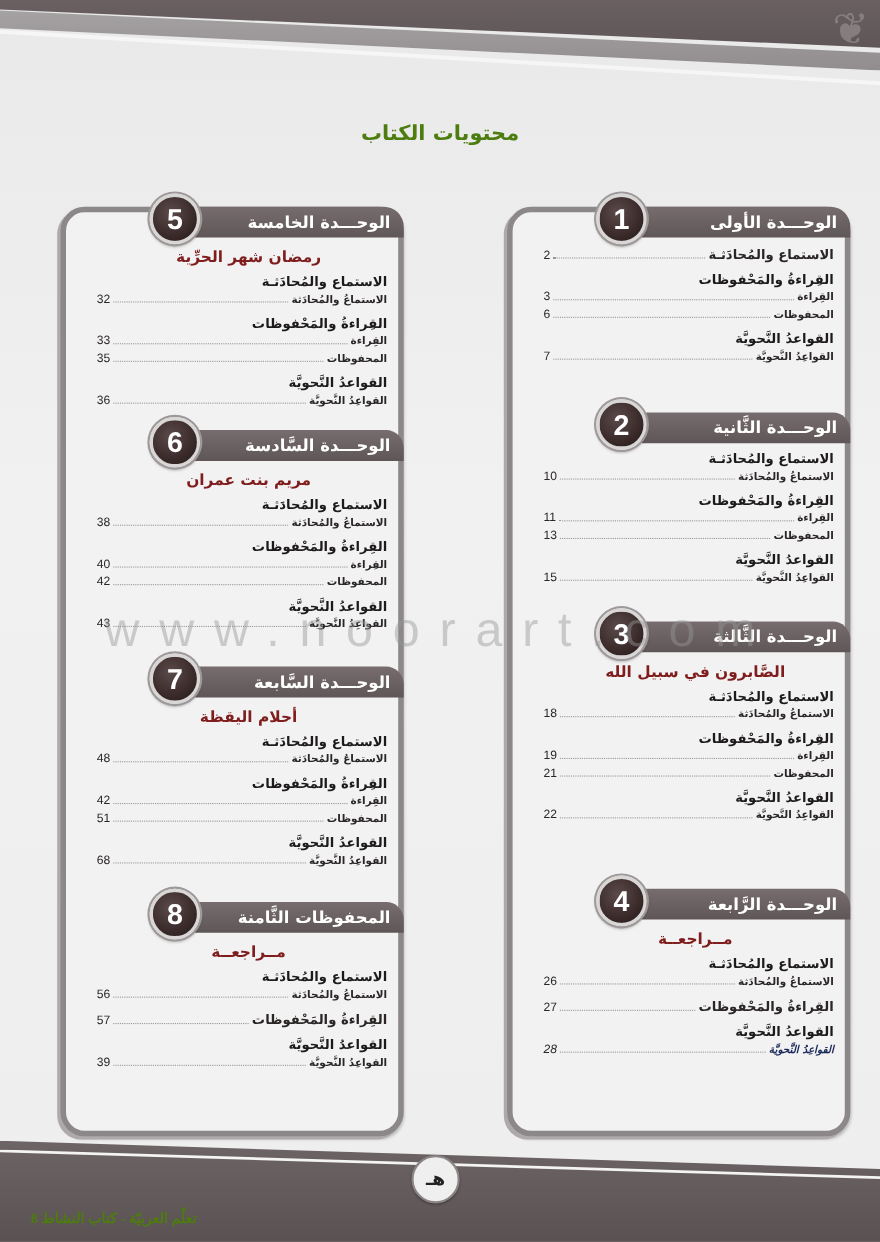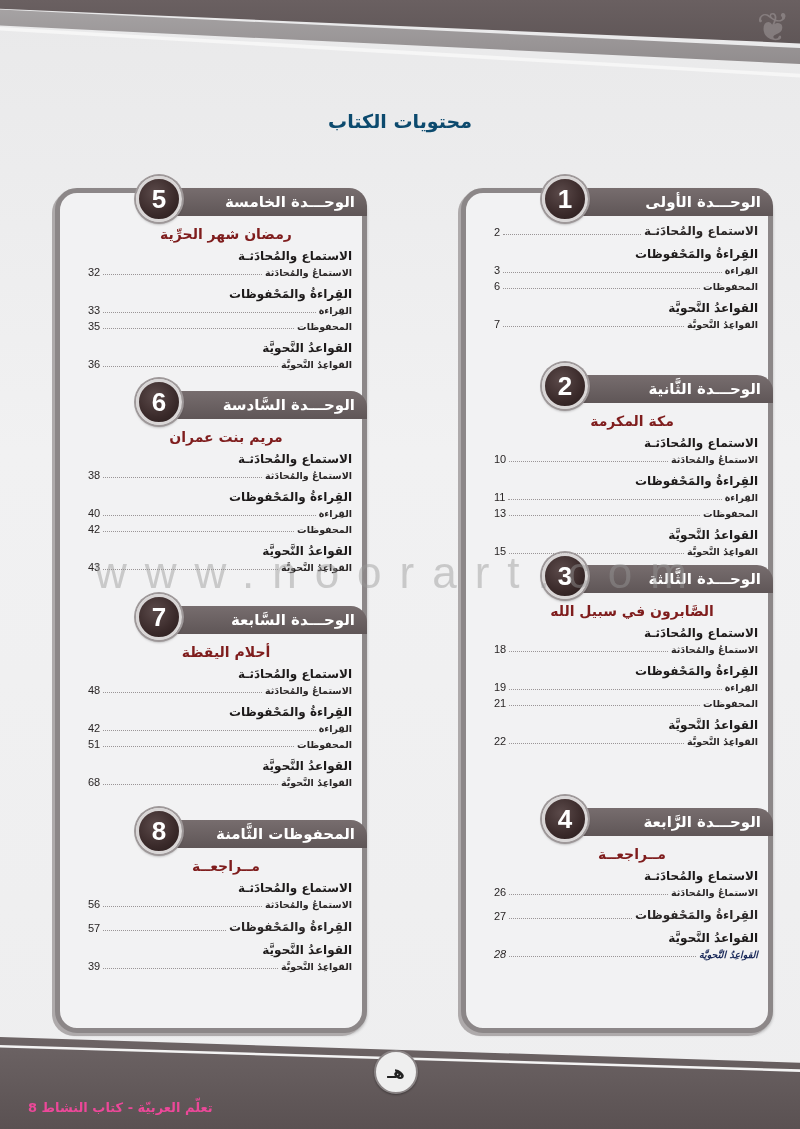--- a/index.html
+++ b/index.html
@@ -44,25 +44,25 @@
   }
   .page-mark {
     position: absolute; left: 374px; top: 1050px; width: 44px; height: 44px;
     border-radius: 50%; background: #efefef; border: 2px solid #8a8485;
     display: flex; align-items: center; justify-content: center;
     font-weight: bold; font-size: 17px; color: #222;
     box-shadow: 0 1px 2px rgba(0,0,0,.35);
   }
   .footer-title {
     position: absolute; left: 28px; top: 1100px;
-    color: #ec4899; font-size: 13px; font-weight: bold; direction: rtl;
+    color: #4d7c0f; font-size: 13px; font-weight: bold; direction: rtl; font-family: Liberation Serif, serif;
   }
   .page-title {
     position: absolute; left: 0; top: 110px; width: 800px; text-align: center;
-    font-size: 19px; font-weight: bold; direction: rtl; color: #0c4a6e;
+    font-size: 19px; font-weight: bold; direction: rtl; color: #4d7c0f;
   }
   
   .panel {
     position: absolute; width: 312px;
     border-radius: 22px;
     background: #f2f2f3;
     border: 5px solid #8c8788;
     box-shadow: -3px 3px 0 #aeaaab, 0 2px 3px rgba(0,0,0,.25);
   }
   .panel.right { left: 461px; top: 188px; height: 845px; }
@@ -162,21 +162,20 @@
           <span class="dots"></span>
           <span class="pg">7</span>
         </div>
       </div>
     </div>
     <div class="unit" style="top: 182px;">
       <div class="unit-header">
         <div class="unit-bar">الوحـــدة الثَّانية</div>
         <div class="unit-badge">2</div>
       </div>
-      <div class="unit-subtitle">مكة المكرمة</div>
       <div class="section">
         <div class="section-title">الاستماع والمُحادَثـة</div>
         <div class="toc-row">
           <span class="lbl">الاستماعُ والمُحادَثة</span>
           <span class="dots"></span>
           <span class="pg">10</span>
         </div>
       </div>
       <div class="section" style="margin-top: 8px;">
         <div class="section-title">القِراءةُ والمَحْفوظات</div>

